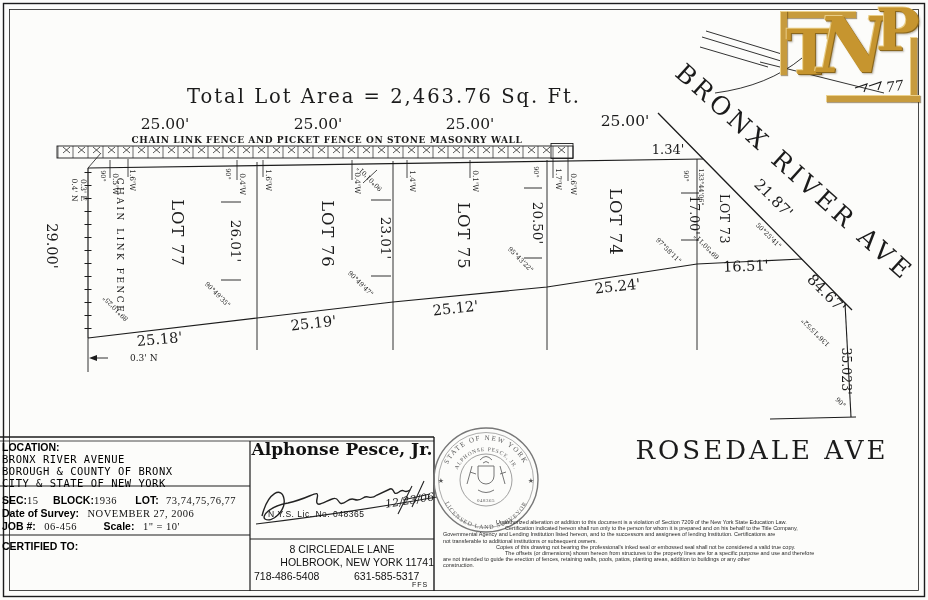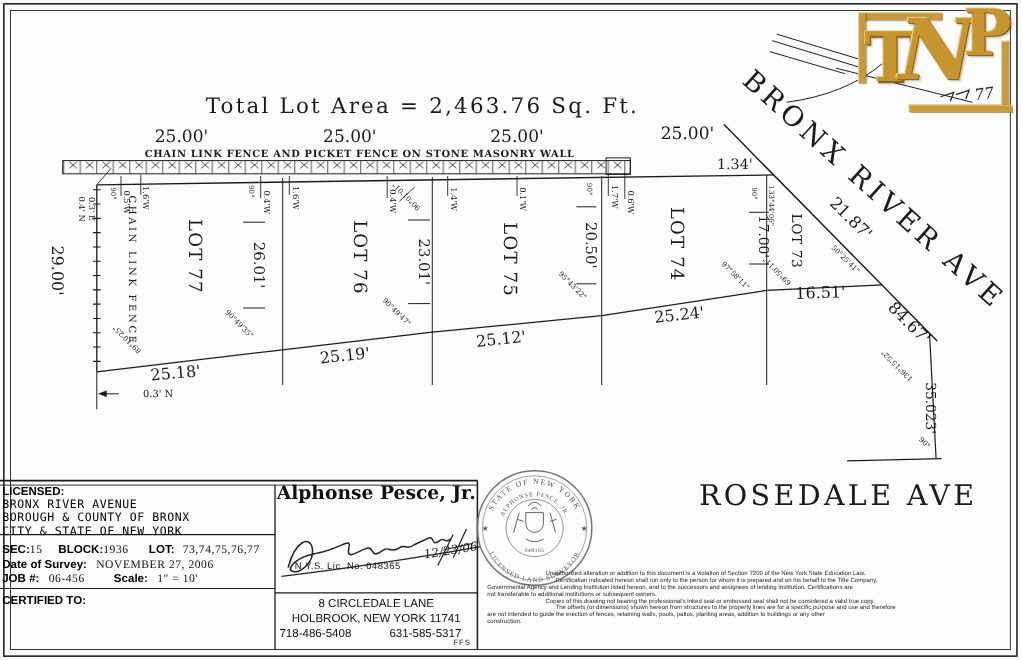--- a/index.html
+++ b/index.html
@@ -219,21 +219,21 @@
   <g stroke="#1c1c1c" fill="none" stroke-width="0.9">
     <line x1="702" y1="37" x2="781" y2="61"></line>
     <line x1="706" y1="31" x2="785" y2="55"></line>
     <line x1="700" y1="47" x2="768" y2="67"></line>
     <line x1="760" y1="62" x2="884" y2="93"></line>
     <path d="M715,93 Q768,86 802,58"></path>
     <path d="M855,88 l12,-4 l-3,8 M869,86 l12,-4 l-3,8" stroke-width="1.1"></path>
   </g>
 </svg>
 
-<div class="tb lbl" style="left:2px;top:441px">LICENSED:</div>
+<div class="tb lbl" style="left:2px;top:441px">LOCATION:</div>
 <div class="locline" style="left:2px;top:453px">BRONX RIVER AVENUE</div>
 <div class="locline" style="left:2px;top:465px">BOROUGH &amp; COUNTY OF BRONX</div>
 <div class="locline" style="left:2px;top:477px">CITY &amp; STATE OF NEW YORK</div>
 
 <div class="tb" style="left:2px;top:490px;white-space:nowrap">
   <span class="lbl">SEC:</span><span class="val">15</span>
   <span class="lbl" style="margin-left:10px">BLOCK:</span><span class="val">1936</span>
   <span class="lbl" style="margin-left:14px">LOT:</span>
   <span class="val" style="margin-left:3px">73,74,75,76,77</span>
 </div>
@@ -246,21 +246,21 @@
   <span class="val" style="margin-left:4px">06-456</span>
   <span class="lbl" style="margin-left:22px">Scale:</span>
   <span class="val" style="margin-left:4px">1" = 10'</span>
 </div>
 <div class="tb lbl" style="left:2px;top:540px">CERTIFIED TO:</div>
 
 <div class="tb gothic" style="left:250px;top:439px;width:184px;text-align:center;font-size:17px">Alphonse Pesce, Jr.</div>
 <div class="tb" style="left:385px;top:494px;font-family:'DejaVu Serif',serif;font-style:italic;font-size:11px;transform:rotate(-9deg);color:#222">12/23/06</div>
 <div class="tb" style="left:268px;top:509px;font-size:8.5px;letter-spacing:.5px">N.Y.S. Lic. No. 048365</div>
 <div class="tb" style="left:250px;top:543px;width:184px;text-align:center;font-size:10.5px">8 CIRCLEDALE LANE</div>
-<div class="tb" style="left:250px;top:556px;width:184px;text-align:center;font-size:10.5px">HOLBROOK, NEW YORK 11741</div>
+<div class="tb" style="left:250px;top:556px;width:184px;text-align:right;font-size:10.5px">HOLBROOK, NEW YORK 11741</div>
 <div class="tb" style="left:254px;top:570px;font-size:10.5px">718-486-5408</div>
 <div class="tb" style="left:354px;top:570px;font-size:10.5px">631-585-5317</div>
 <div class="tb" style="left:412px;top:581px;font-size:7px;letter-spacing:1px">FFS</div>
 
 <div class="disc">
   <div class="ind1">Unauthorized alteration or addition to this document is a violation of Section 7209 of the New York State Education Law.</div>
   <div class="ind2">Certification indicated hereon shall run only to the person for whom it is prepared and on his behalf to the Title Company,</div>
   <div class="ind3">Governmental Agency and Lending Institution listed hereon, and to the successors and assignees of lending Institution. Certifications are</div>
   <div class="ind3">not transferable to additional institutions or subsequent owners.</div>
   <div class="ind1">Copies of this drawing not bearing the professional's inked seal or embossed seal shall not be considered a valid true copy.</div>

